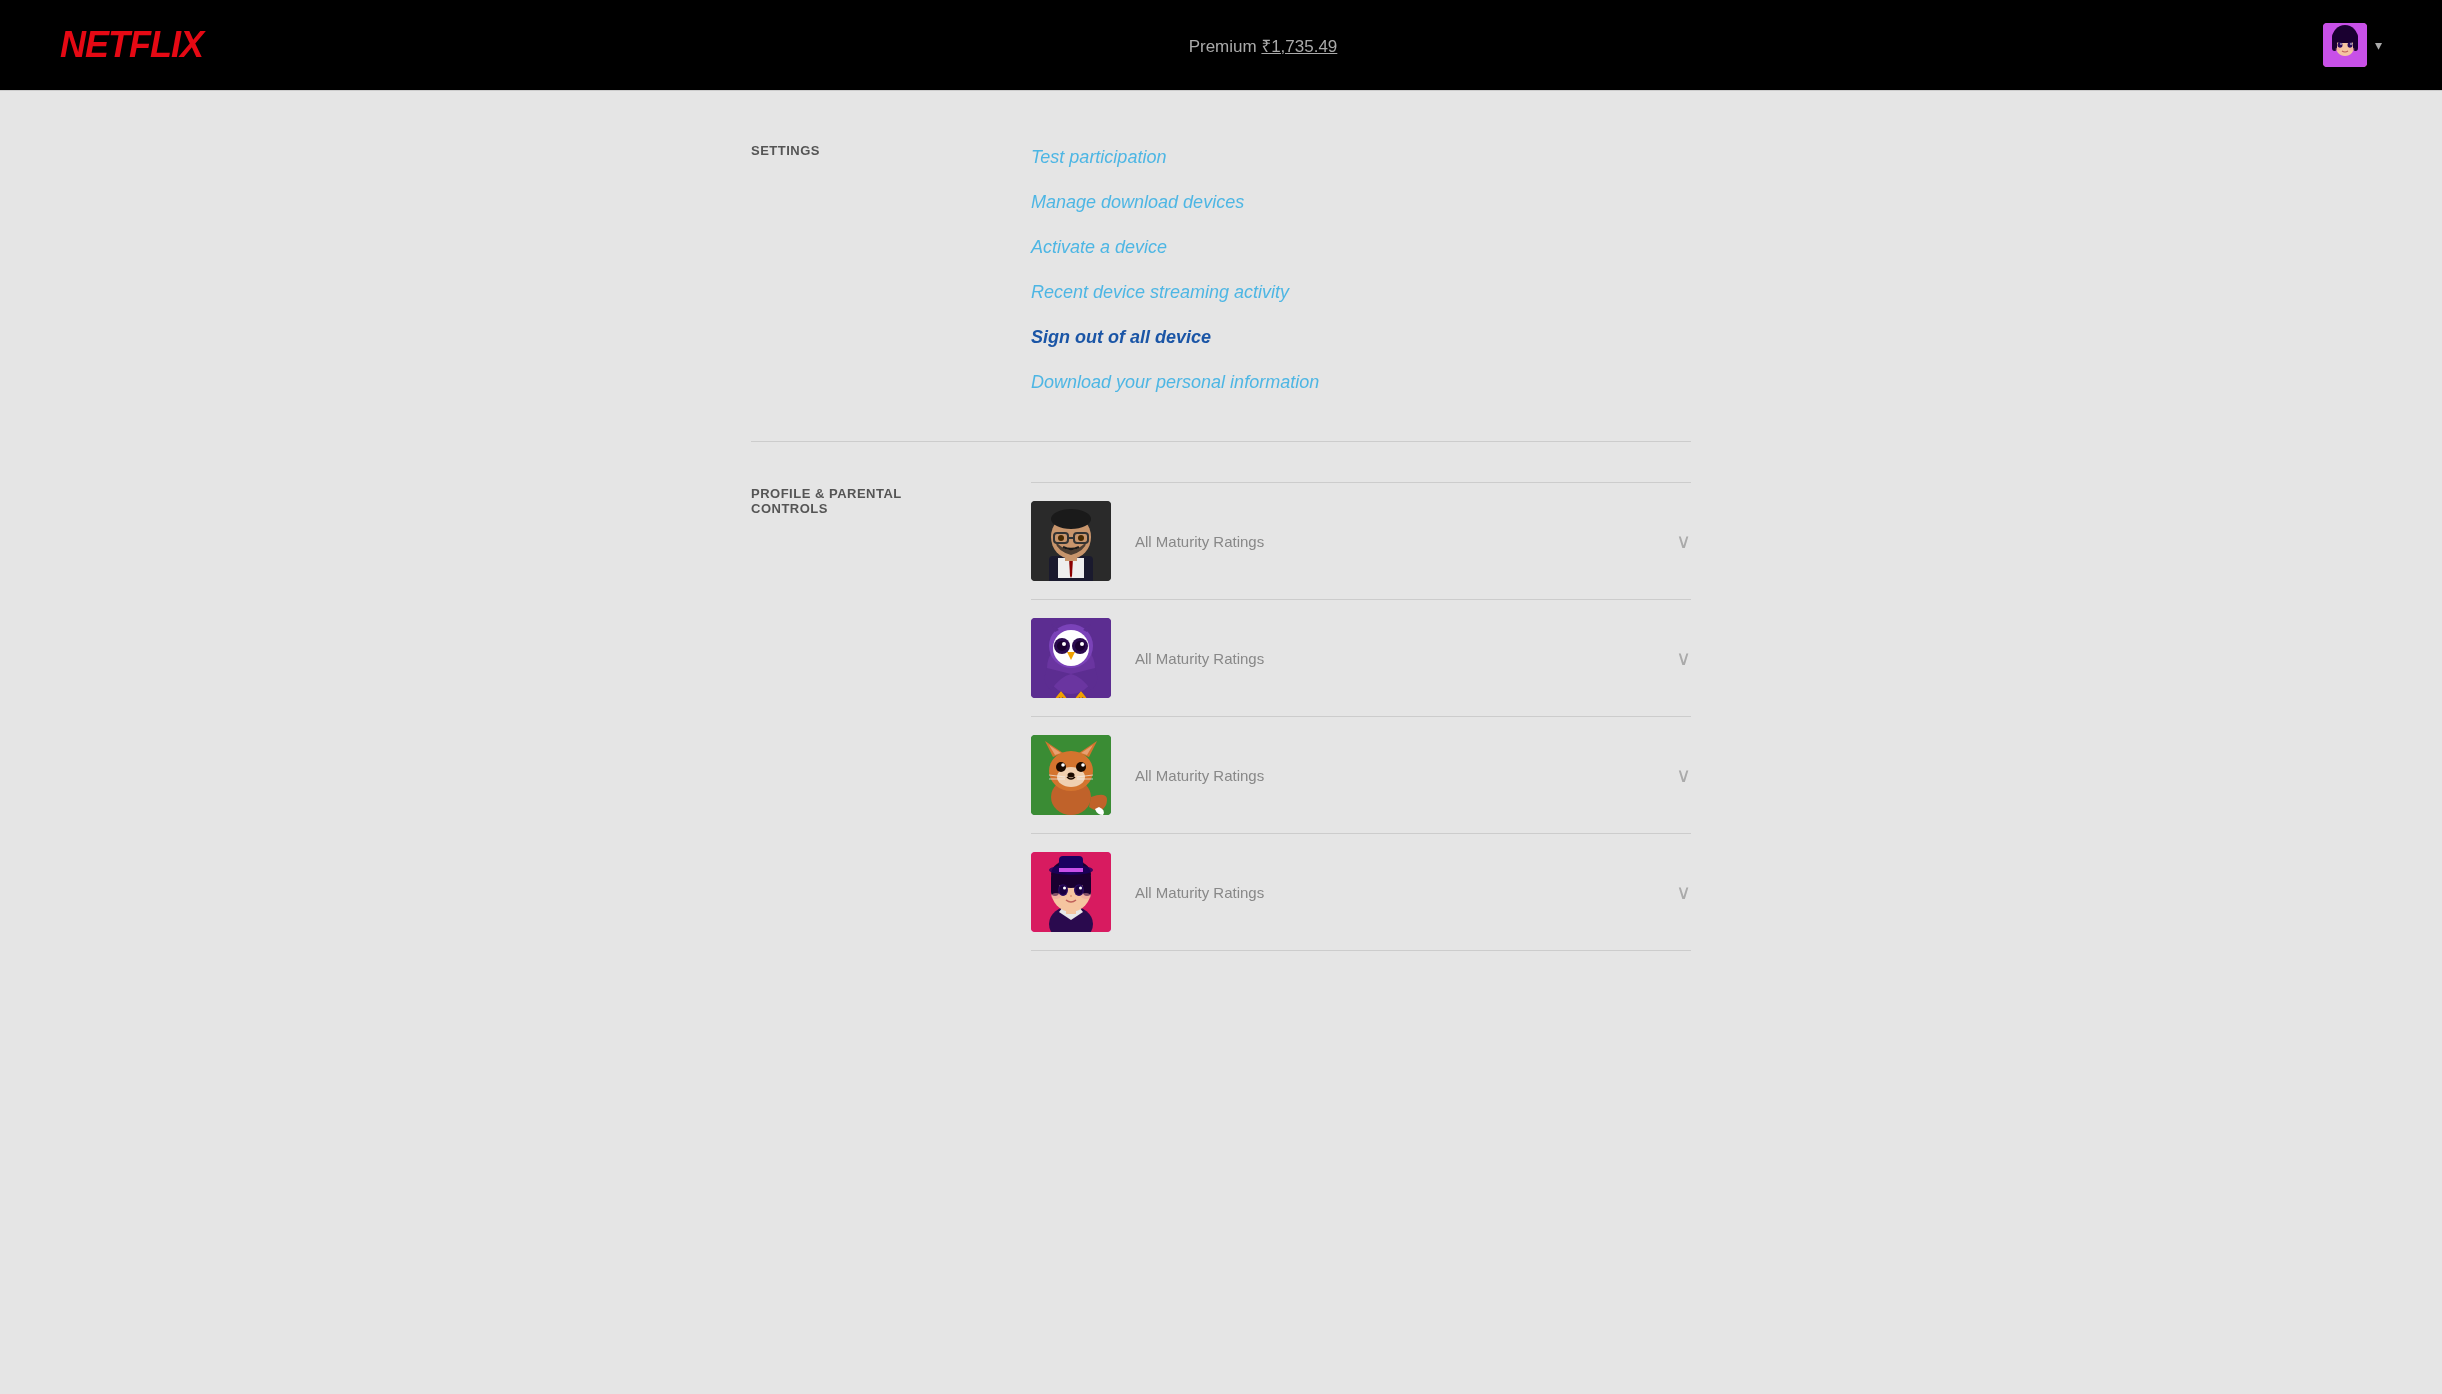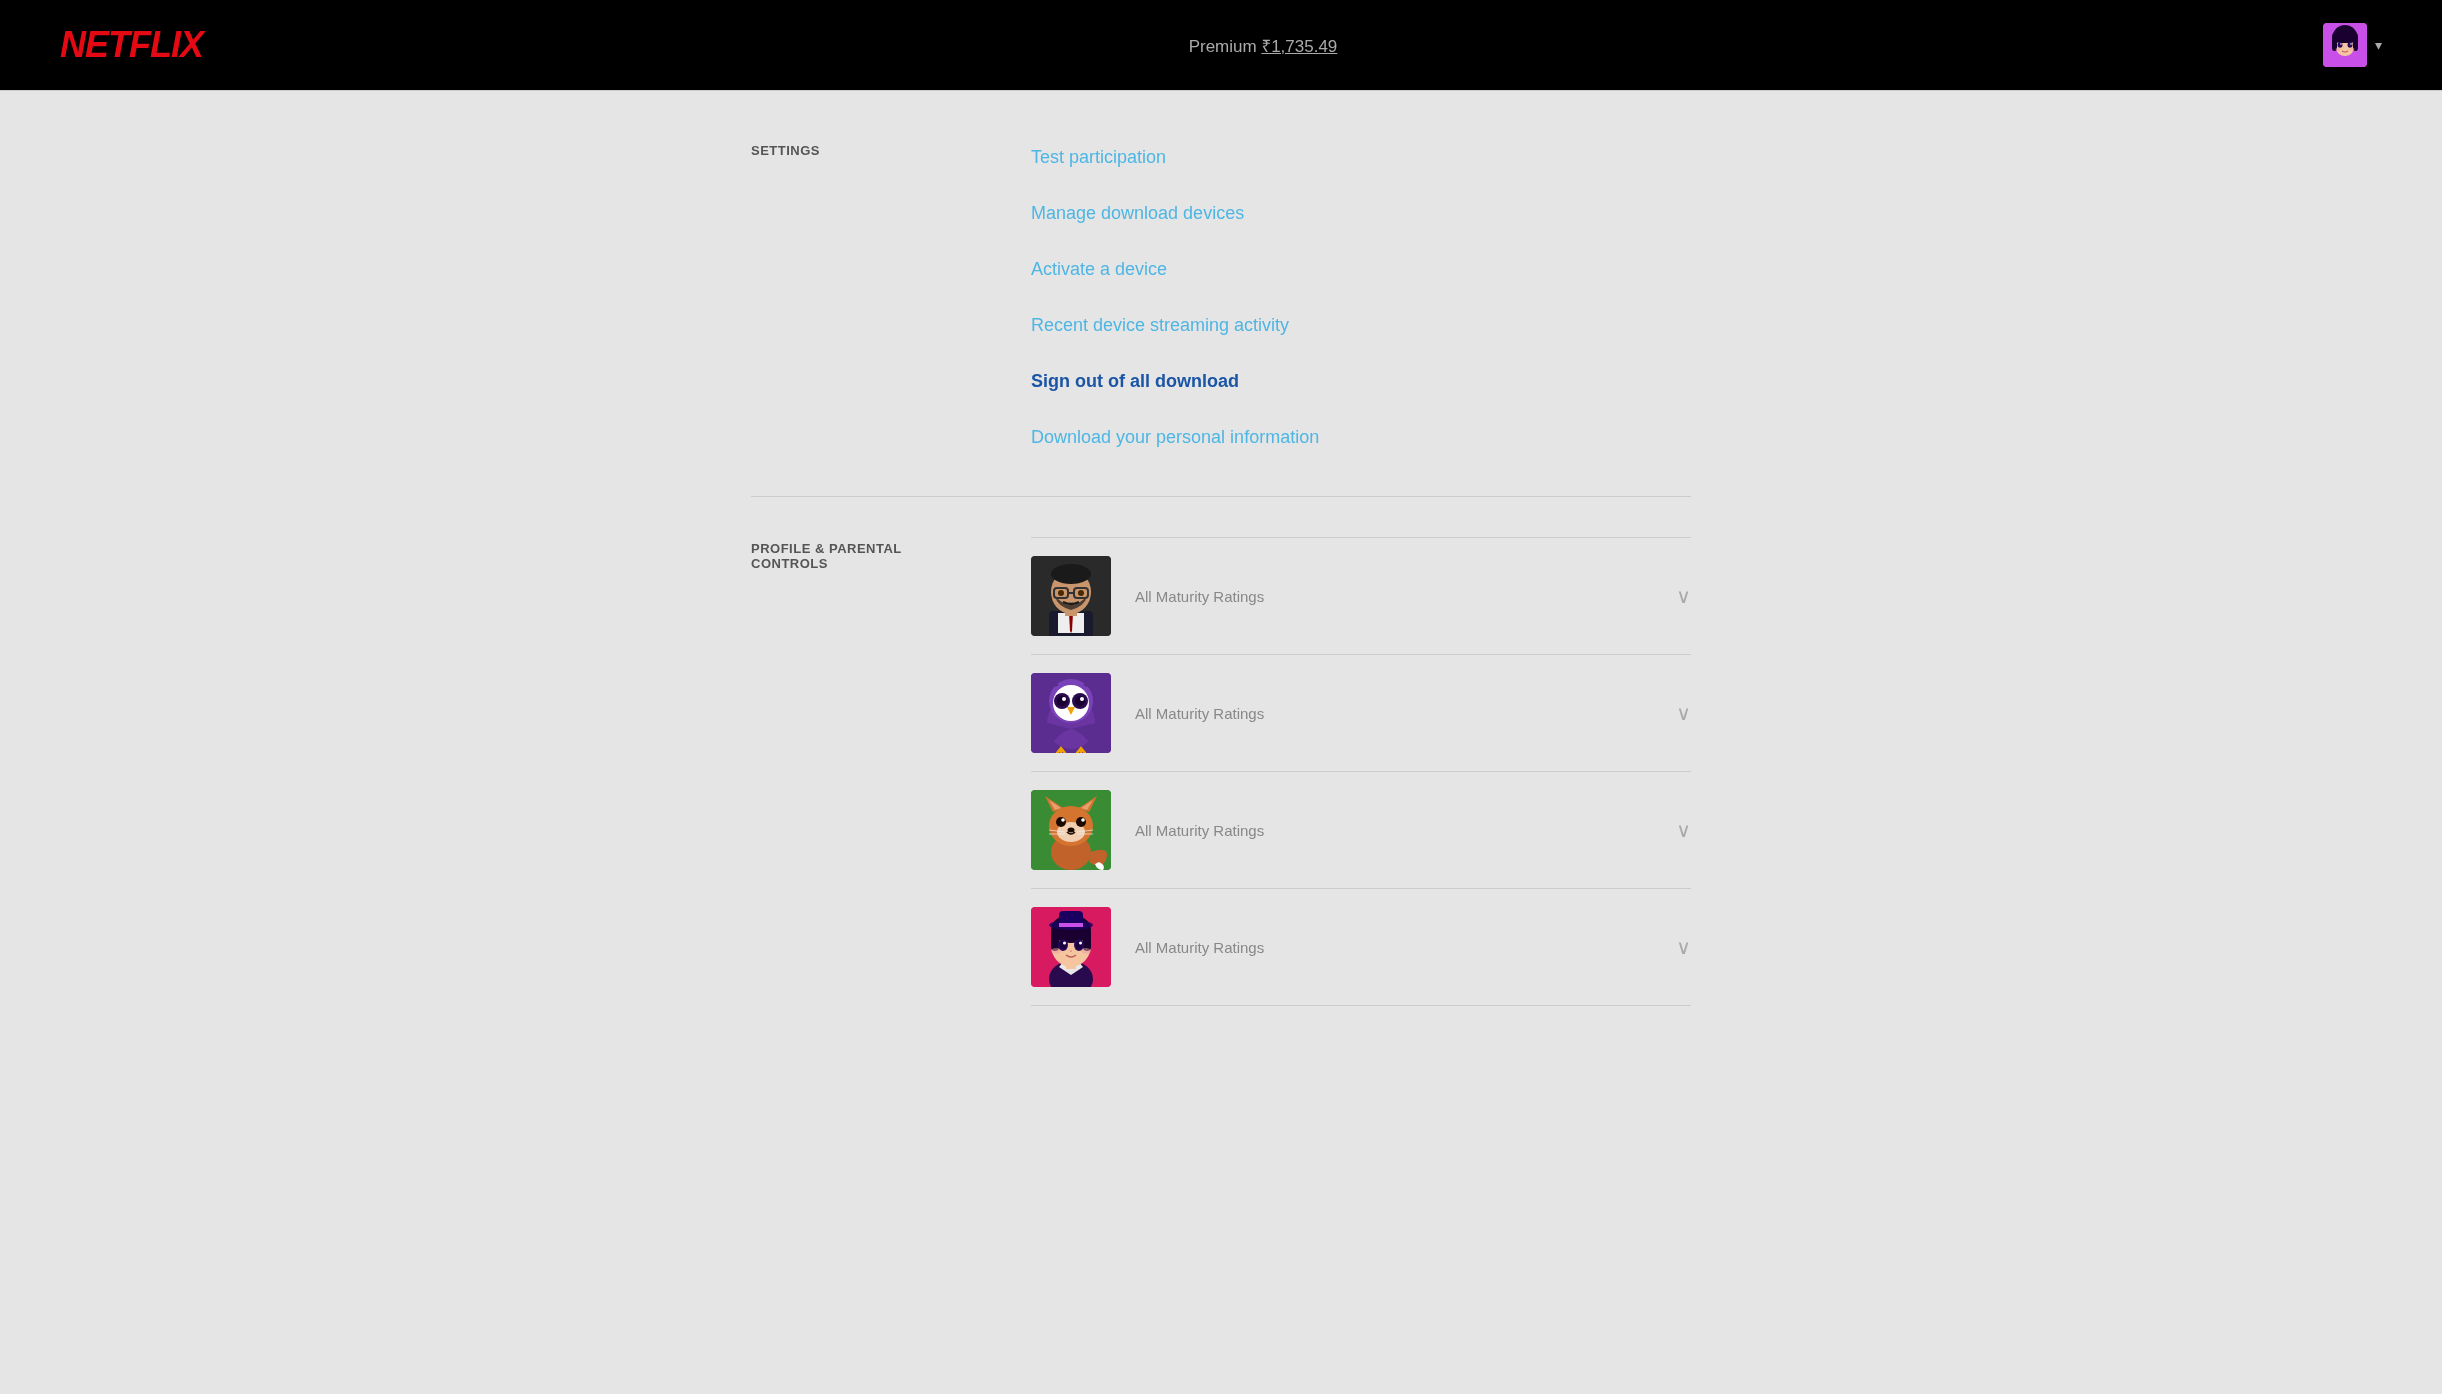--- a/index.html
+++ b/index.html
@@ -93,21 +93,22 @@
       padding-top: 4px;
     }
     .section-content {
       flex: 1;
     }
 
     
     .settings-links {
       display: flex;
       flex-direction: column;
-      gap: 19px;
+      gap: 8px;
+      font-style: italic;
     }
     .settings-link {
       font-size: 18px;
       color: #4db6e4;
       text-decoration: none;
       padding: 8px 0;
       cursor: pointer;
     }
     .settings-link.active {
       color: #1a55a6;
@@ -224,21 +225,21 @@
 
 <div class="main-content">
 
   <div class="section">
     <div class="section-label">SETTINGS</div>
     <div class="section-content settings-links">
       <a class="settings-link" href="#">Test participation</a>
       <a class="settings-link" href="#">Manage download devices</a>
       <a class="settings-link" href="#">Activate a device</a>
       <a class="settings-link" href="#">Recent device streaming activity</a>
-      <a class="settings-link active" href="#">Sign out of all download</a>
+      <a class="settings-link active" href="#">Sign out of all device</a>
       <a class="settings-link" href="#">Download your personal information</a>
     </div>
   </div>
 
   <hr class="divider">
 
   <div class="section">
     <div class="section-label">PROFILE &amp; PARENTAL<br>CONTROLS</div>
     <div class="section-content">
 

